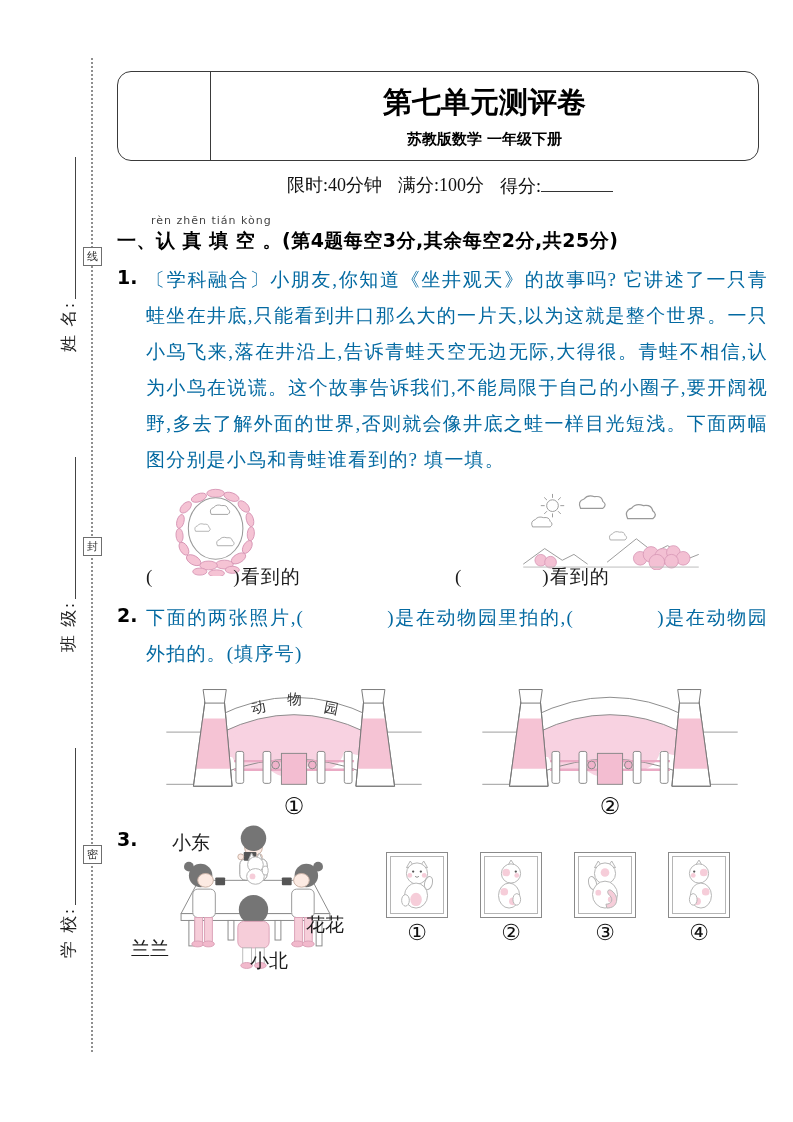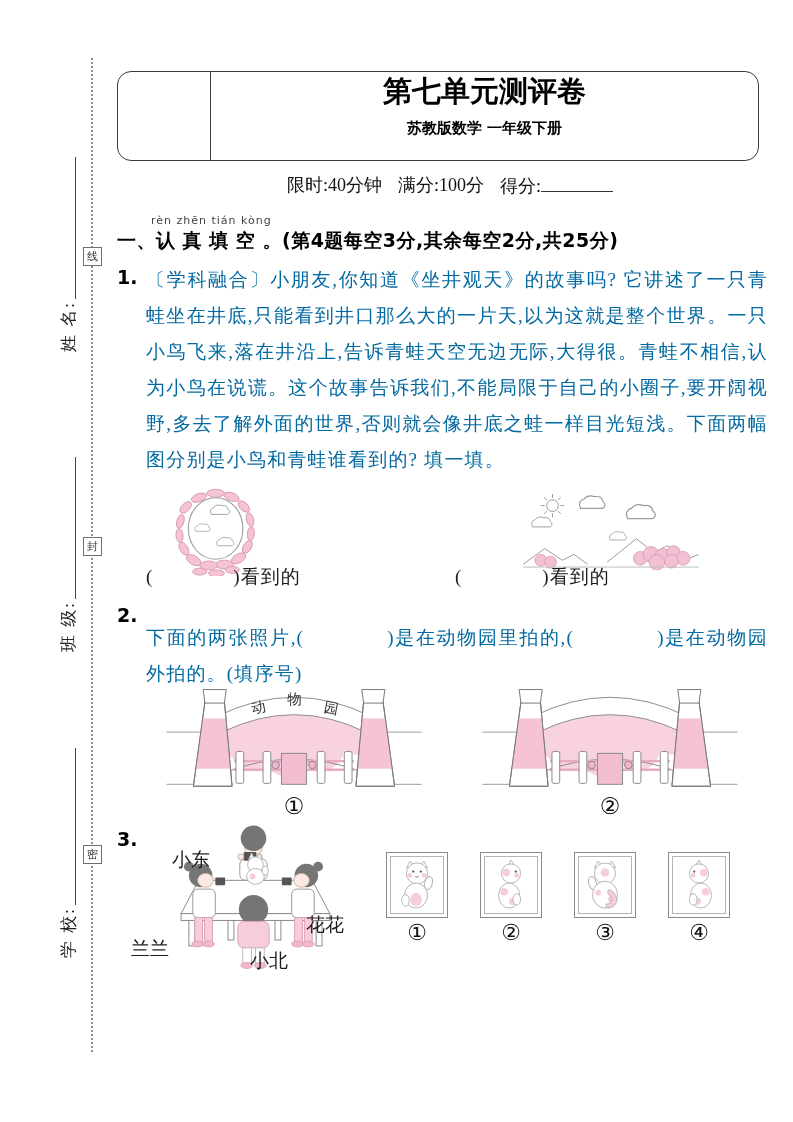--- a/index.html
+++ b/index.html
@@ -12,21 +12,21 @@
              font-family:"Liberation Sans","DejaVu Sans",sans-serif;font-size:11px;line-height:16px;
              text-align:center;z-index:3;color:#333;}
   .v-label{left:58px;width:195px;height:22px;transform:rotate(-90deg);transform-origin:0 0;
            display:flex;align-items:flex-end;font-size:17px;color:#222;white-space:nowrap;}
   .v-label .v-text{letter-spacing:2px;}
   .v-fill-line{flex:1;border-bottom:1.5px solid #444;margin-bottom:4px;margin-left:2px;}
   
   .title-box{left:117px;top:71px;width:640px;height:88px;border:1.5px solid #3a3a3a;border-radius:14px;}
   .title-box .divider{position:absolute;left:92px;top:0;bottom:0;border-left:1px solid #3a3a3a;}
   .title-wrap{position:absolute;left:93px;right:0;top:0;bottom:0;display:flex;flex-direction:column;
-              justify-content:flex-start;align-items:center;}
+              justify-content:center;align-items:center;}
   .main-title{font-family:"DejaVu Sans","Liberation Sans",sans-serif;font-weight:bold;font-size:29px;color:#000;}
   .sub-title{font-family:"DejaVu Sans","Liberation Sans",sans-serif;font-weight:bold;font-size:15px;color:#000;margin-top:7px;}
   .meta-line{left:287px;top:173px;display:flex;gap:16px;font-size:18px;color:#111;}
   .score-line{display:inline-block;width:72px;border-bottom:1.5px solid #333;height:18px;}
   
   .pinyin{left:151px;top:214px;font-family:"DejaVu Sans","Liberation Sans",sans-serif;font-size:11px;
           color:#444;letter-spacing:1px;}
   .sec-heading{left:117px;top:228px;font-family:"DejaVu Sans","Liberation Sans",sans-serif;
                font-weight:bold;font-size:19px;color:#000;letter-spacing:.5px;}
   
@@ -145,21 +145,21 @@
         <circle cx="18" cy="70" r="6"></circle>
         <circle cx="28" cy="72" r="6"></circle>
     </g>
     <line x1="0" y1="77" x2="180" y2="77" stroke="#bbb"></line>
   </svg>
 
   <div class="abs ans-line" style="left:146px;top:564px;">(　　　　)看到的</div>
   <div class="abs ans-line" style="left:455px;top:564px;">(　　　　)看到的</div>
 
   <div class="abs q-num" style="left:117px;top:604px;">2.</div>
-  <div class="abs q-para" style="left:146px;top:600px;margin-top:20px;">下面的两张照片,(　　　　)是在动物园里拍的,(　　　　)是在动物园外拍的。(填序号)</div>
+  <div class="abs q-para" style="left:146px;top:600px;">下面的两张照片,(　　　　)是在动物园里拍的,(　　　　)是在动物园外拍的。(填序号)</div>
 
   <svg class="abs" style="left:162px;top:676px;" width="264" height="118" viewBox="0 0 264 122">
     <g stroke="#9a9a9a">
       <line x1="0" y1="58" x2="36" y2="58"></line>
         <line x1="228" y1="58" x2="264" y2="58"></line>
       <line x1="0" y1="112" x2="34" y2="112"></line>
         <line x1="230" y1="112" x2="264" y2="112"></line>
     </g>
     <g fill="#f8d2e1">
       <circle cx="70" cy="62" r="22"></circle>
@@ -300,21 +300,21 @@
     </g>
     <g>
       <circle cx="118" cy="92" r="15" fill="#757575"></circle>
       <rect x="102" y="104" width="32" height="27" rx="6" fill="#f6cdd9" stroke="#dba3b8"></rect>
       <rect x="107" y="131" width="9" height="16" fill="#fff" stroke="#bbb"></rect>
       <rect x="120" y="131" width="9" height="16" fill="#fff" stroke="#bbb"></rect>
       <ellipse cx="111" cy="149" rx="6" ry="3" fill="#f2b9cc" stroke="#dba3b8"></ellipse>
       <ellipse cx="125" cy="149" rx="6" ry="3" fill="#f2b9cc" stroke="#dba3b8"></ellipse>
     </g>
   </svg>
-  <div class="abs kid-label" style="left:172px;top:830px;margin-top:17px;">小东</div>
+  <div class="abs kid-label" style="left:172px;top:830px;">小东</div>
   <div class="abs kid-label" style="left:131px;top:936px;">兰兰</div>
   <div class="abs kid-label" style="left:250px;top:948px;">小北</div>
   <div class="abs kid-label" style="left:306px;top:912px;">花花</div>
 
   <div class="abs cat-frame" style="left:386px;top:852px;">
     <div class="inner">
       <svg width="48" height="54" viewBox="0 0 50 56">
         <polygon points="14,10 18,3 22,9" fill="#fff" stroke="#b3b3b3"></polygon>
         <polygon points="28,9 32,3 36,10" fill="#fff" stroke="#b3b3b3"></polygon>
         <circle cx="25" cy="16" r="11" fill="#fff" stroke="#b3b3b3"></circle>

